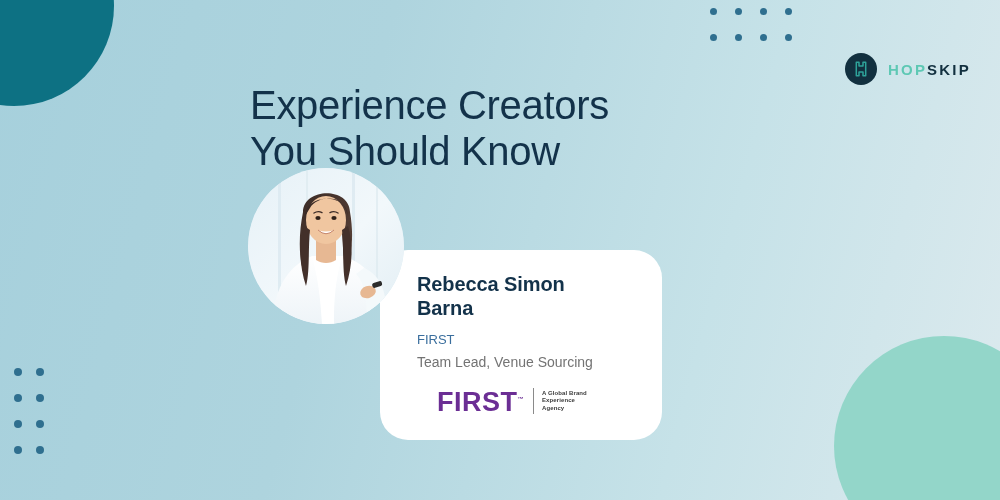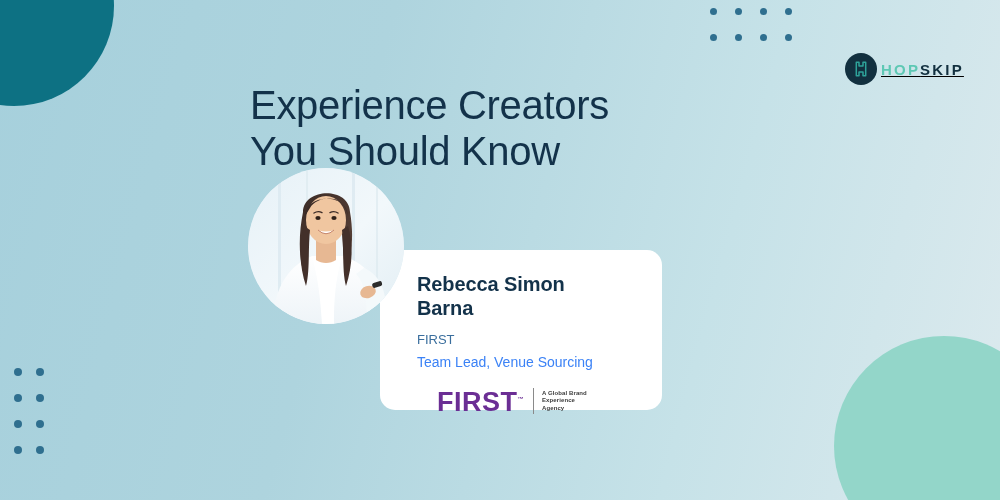--- a/index.html
+++ b/index.html
@@ -88,22 +88,21 @@
   }
   .headline .l2 { display: block; }
 
   
   .hopskip {
     position: absolute;
     left: 845px;
     top: 53px;
     display: flex;
     align-items: center;
-    gap: 4px;
-    text-decoration: underline;
+    gap: 11px;
   }
   .hopskip-mark {
     width: 32px;
     height: 32px;
     border-radius: 50%;
     background: #12303f;
     display: flex;
     align-items: center;
     justify-content: center;
   }
@@ -128,23 +127,23 @@
     z-index: 3;
   }
   .portrait svg { display: block; }
 
   
   .card {
     position: absolute;
     left: 380px;
     top: 250px;
     width: 282px;
-    height: 160px;
+    height: 190px;
     background: #ffffff;
-    border-radius: 15px;
+    border-radius: 28px;
     z-index: 2;
   }
   .card-inner {
     position: absolute;
     left: 37px;
     top: 22px;
     right: 14px;
   }
   .person-name {
     color: #13324a;
@@ -155,21 +154,21 @@
     white-space: pre-line;
   }
   .person-company {
     margin-top: 11px;
     color: #3a6e9d;
     font-size: 13px;
     line-height: 17px;
   }
   .person-role {
     margin-top: 5px;
-    color: #3b82f6;
+    color: #737373;
     font-size: 14px;
     line-height: 18px;
   }
 
   
   .first-logo {
     position: absolute;
     left: 437px;
     top: 386px;
     display: flex;

